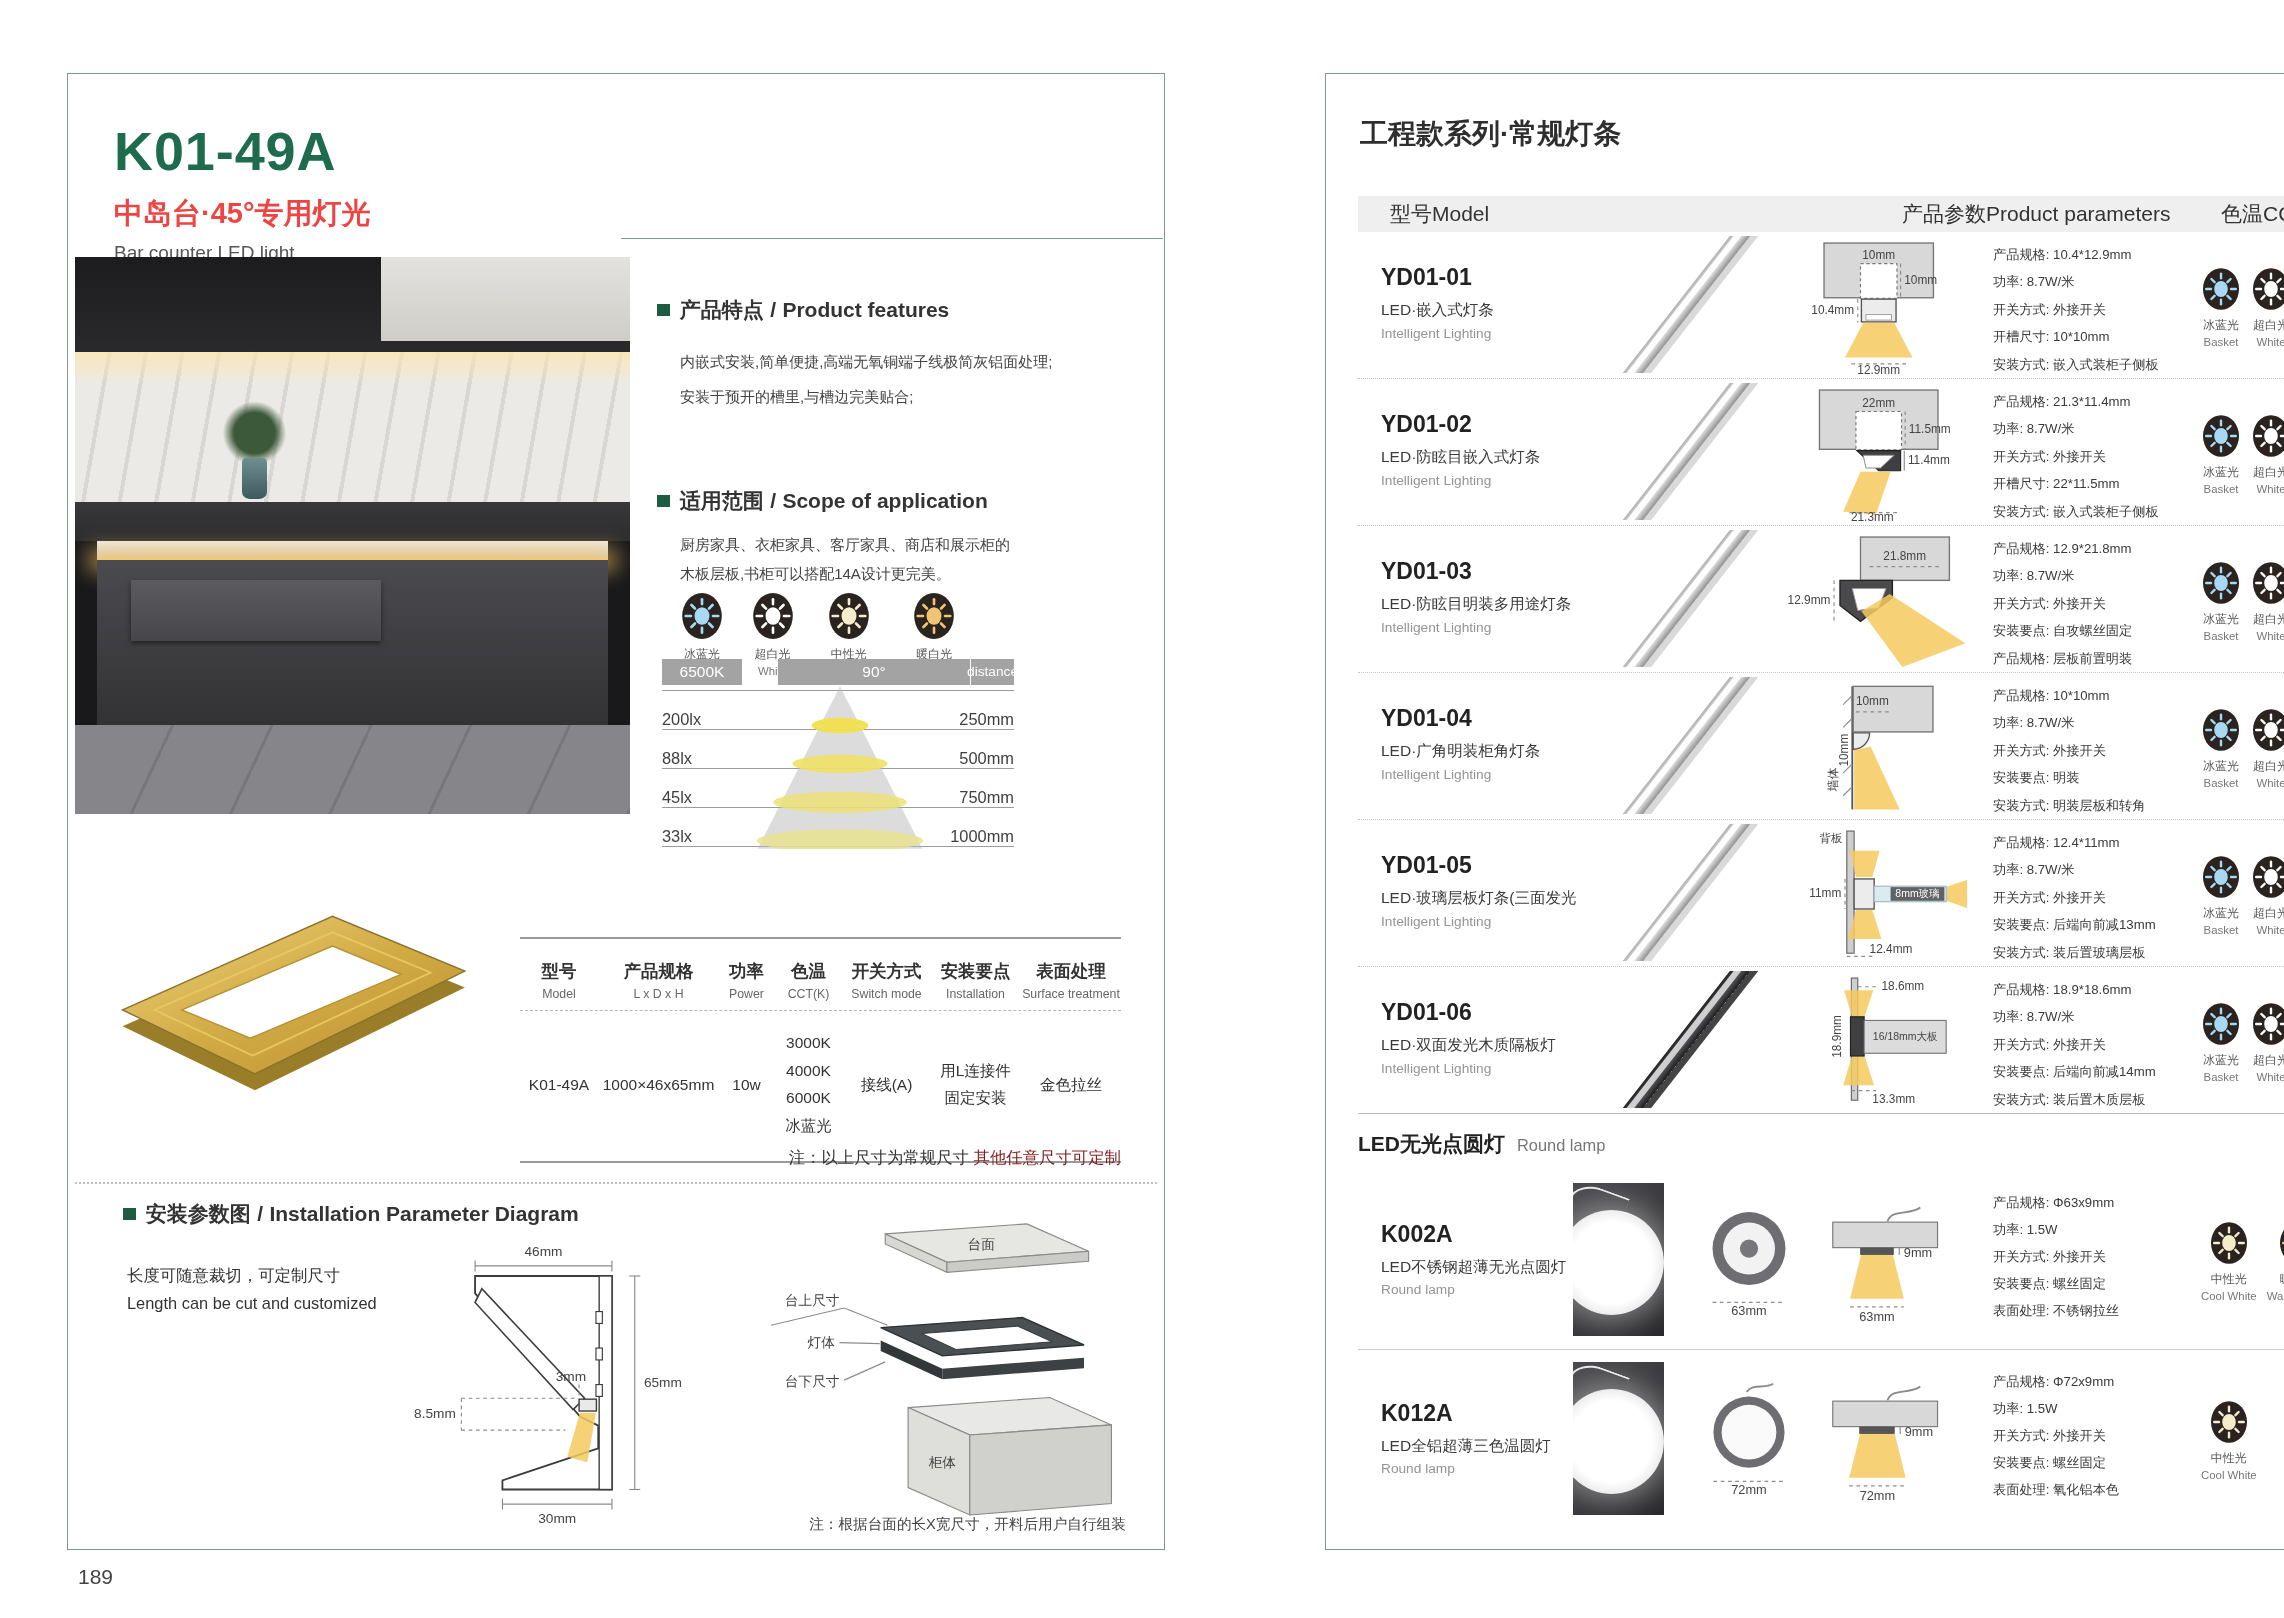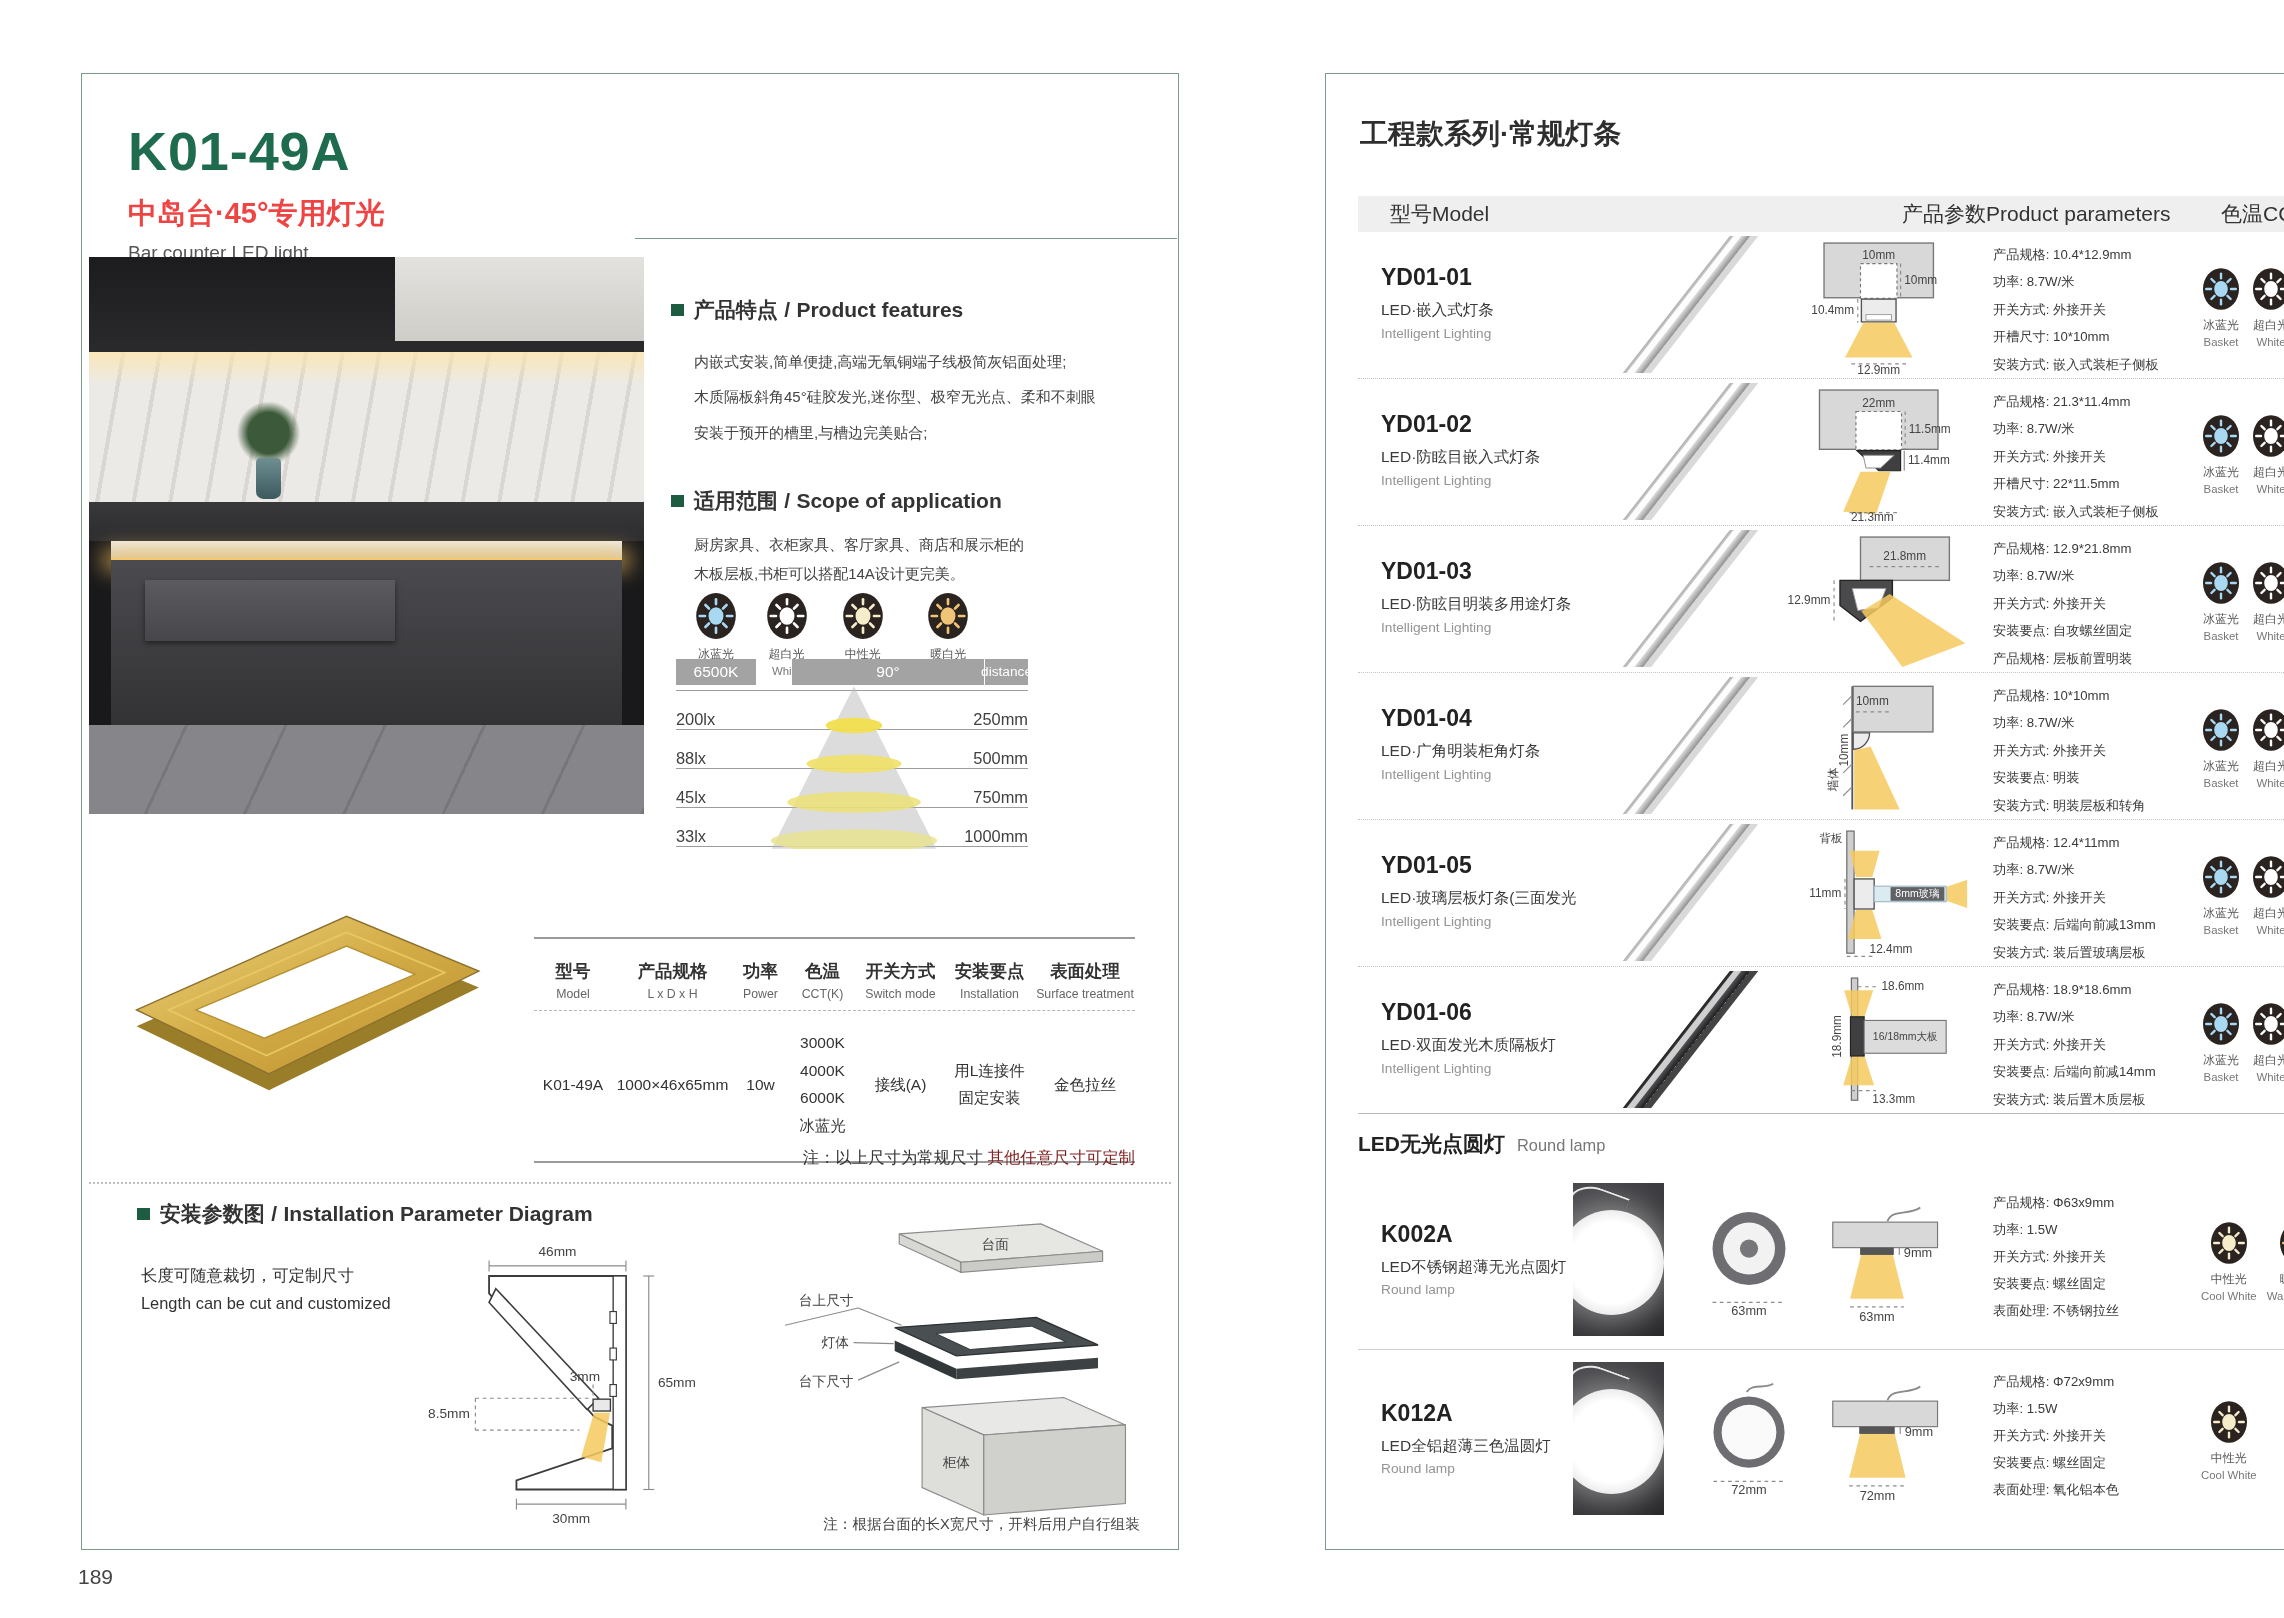--- a/index.html
+++ b/index.html
@@ -1,19 +1,19 @@
 <!DOCTYPE html>
 <html style="font-size:7.3px"><head>
 <meta charset="utf-8">
 <style>
   html,body{margin:0;padding:0;background:#ffffff;}
   body{width:2482px;height:1618px;position:relative;font-family:"Liberation Sans","DejaVu Sans",sans-serif;color:#333;}
   .abs{position:absolute;}
   .page{position:absolute;border:1.8px solid #7b9c8b;background:#fff;}
-  #pageL{left:81px;top:73px;width:1096px;height:1475px;}
+  #pageL{left:67px;top:73px;width:1096px;height:1475px;}
   #pageR{left:1325px;top:73px;width:1089px;height:1475px;}
   .pagenum{position:absolute;font-size:21px;color:#444;}
 
   
   .modelTitle{font-size:54px;font-weight:bold;color:#1e6b4e;letter-spacing:0.9px;}
   .subCn{font-size:29px;font-weight:bold;color:#ef4444;margin-top:12px;}
   .subEn{font-size:19px;color:#555;margin-top:8.2px;}
   .topRule{position:absolute;left:553px;top:164px;width:542px;border-top:1.4px solid #7b9c8b;}
 
   .photo{position:absolute;left:7.3px;top:183px;width:555px;height:557px;background:#19191b;overflow:hidden;}
@@ -136,21 +136,20 @@
   </div>
 
   <div class="abs secHead" style="left:589px;top:222px;">
     <span class="sq"></span>
     <span>产品特点</span>
     <span style="margin:0 6.4px;">/</span>
     <span>Product features</span>
   </div>
   <div class="abs bodyTxt" style="left:612px;top:270px;width:475px;">
     <div>内嵌式安装,简单便捷,高端无氧铜端子线极简灰铝面处理;</div>
-    <div>木质隔板斜角45°硅胶发光,迷你型、极窄无光点、柔和不刺眼</div>
     <div>安装于预开的槽里,与槽边完美贴合;</div>
   </div>
 
   <div class="abs secHead" style="left:589px;top:413px;">
     <span class="sq"></span>
     <span>适用范围</span>
     <span style="margin:0 6.4px;">/</span>
     <span>Scope of application</span>
   </div>
   <div class="abs bodyTxt" style="left:612px;top:457px;width:475px;line-height:1.9;">

